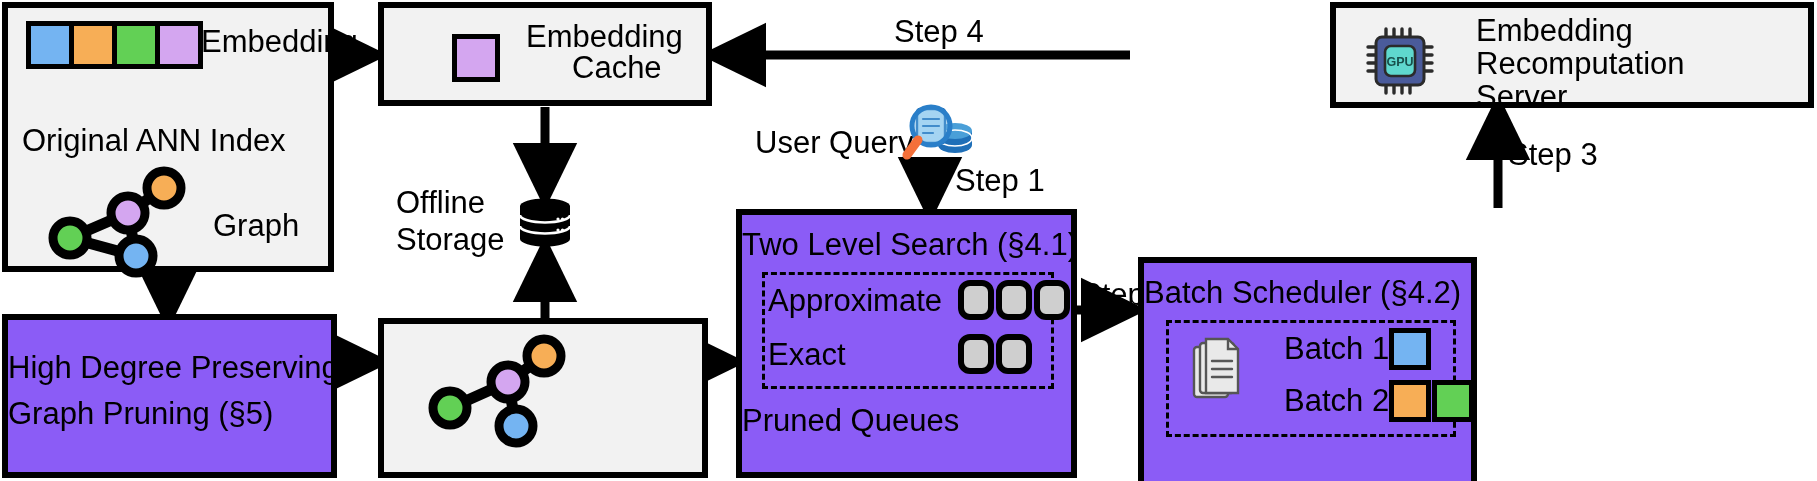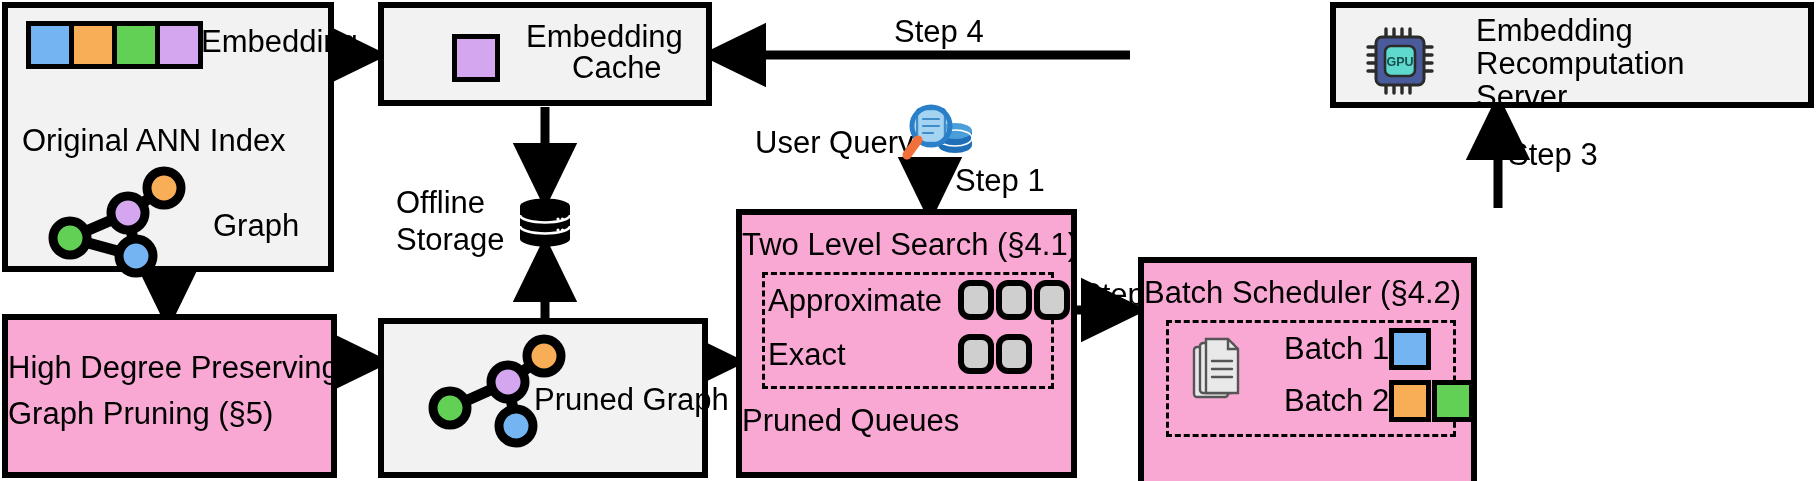--- a/index.html
+++ b/index.html
@@ -1,21 +1,21 @@
 <!DOCTYPE html>
 <html><head>
 <meta charset="utf-8">
 <style>
   html,body{margin:0;padding:0;background:#ffffff;}
   body{width:1817px;height:481px;position:relative;
        font-family:"Liberation Sans","DejaVu Sans",sans-serif;
        color:#000;overflow:hidden;}
   .stage{position:absolute;left:0;top:0;width:1817px;height:481px;padding-left:48px;}
   .node{position:absolute;box-sizing:border-box;border:6px solid #000;background:#f2f2f2;}
-  .node.gray{background:#f9a8d4;}
+  .node.gray{background:#8b5cf6;}
   .lbl{position:absolute;white-space:pre;line-height:1.16;}
   .ttl{font-size:31px;}
   .bold{font-weight:normal;}
   .ctr{text-align:left;}
   .sw{position:absolute;box-sizing:border-box;border:5px solid #000;}
   .swrow{position:absolute;display:flex;box-sizing:border-box;border:5px solid #000;background:#000;}
   .swrow > i{display:block;width:38px;height:38px;border:0;margin:0;}
   .dashbox{position:absolute;box-sizing:border-box;border:3px dashed #000;}
   .qbox{position:absolute;box-sizing:border-box;border:6px solid #000;border-radius:12px;background:#cfcfcf;}
   svg{display:block;overflow:visible;}
@@ -120,21 +120,20 @@
         <line x1="92" y1="46" x2="128" y2="20"></line>
         <line x1="92" y1="46" x2="100" y2="90"></line>
       </g>
       <g stroke="#000" stroke-width="9">
         <circle cx="128" cy="20" r="17" fill="#f7ae56"></circle>
         <circle cx="92" cy="46" r="17" fill="#d4a6f0"></circle>
         <circle cx="34" cy="72" r="17" fill="#62d055"></circle>
         <circle cx="100" cy="90" r="17" fill="#74b4f2"></circle>
       </g>
     </svg>
-    <div class="lbl ttl" style="left:150px;top:58px;">Pruned Graph</div>
   </div>
 
   <div class="lbl ttl bold" style="left:755px;top:125px;">User Query</div>
   <svg style="position:absolute;left:900px;top:105px;" width="74" height="62" viewBox="0 0 74 62">
     <g>
       <ellipse cx="55" cy="40" rx="17" ry="8" fill="#1f6fb8"></ellipse>
       <rect x="38" y="26" width="34" height="14" fill="#1f6fb8"></rect>
       <ellipse cx="55" cy="26" rx="17" ry="8" fill="#4a9fd8"></ellipse>
       <ellipse cx="55" cy="33" rx="17" ry="8" fill="none" stroke="#fff" stroke-width="1.6"></ellipse>
     </g>

